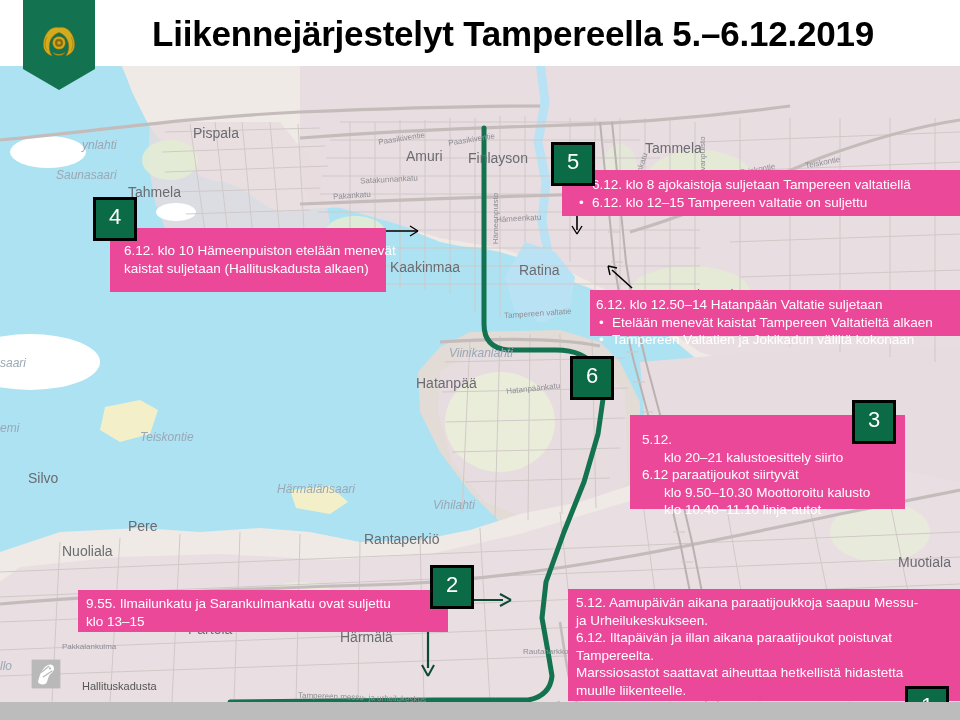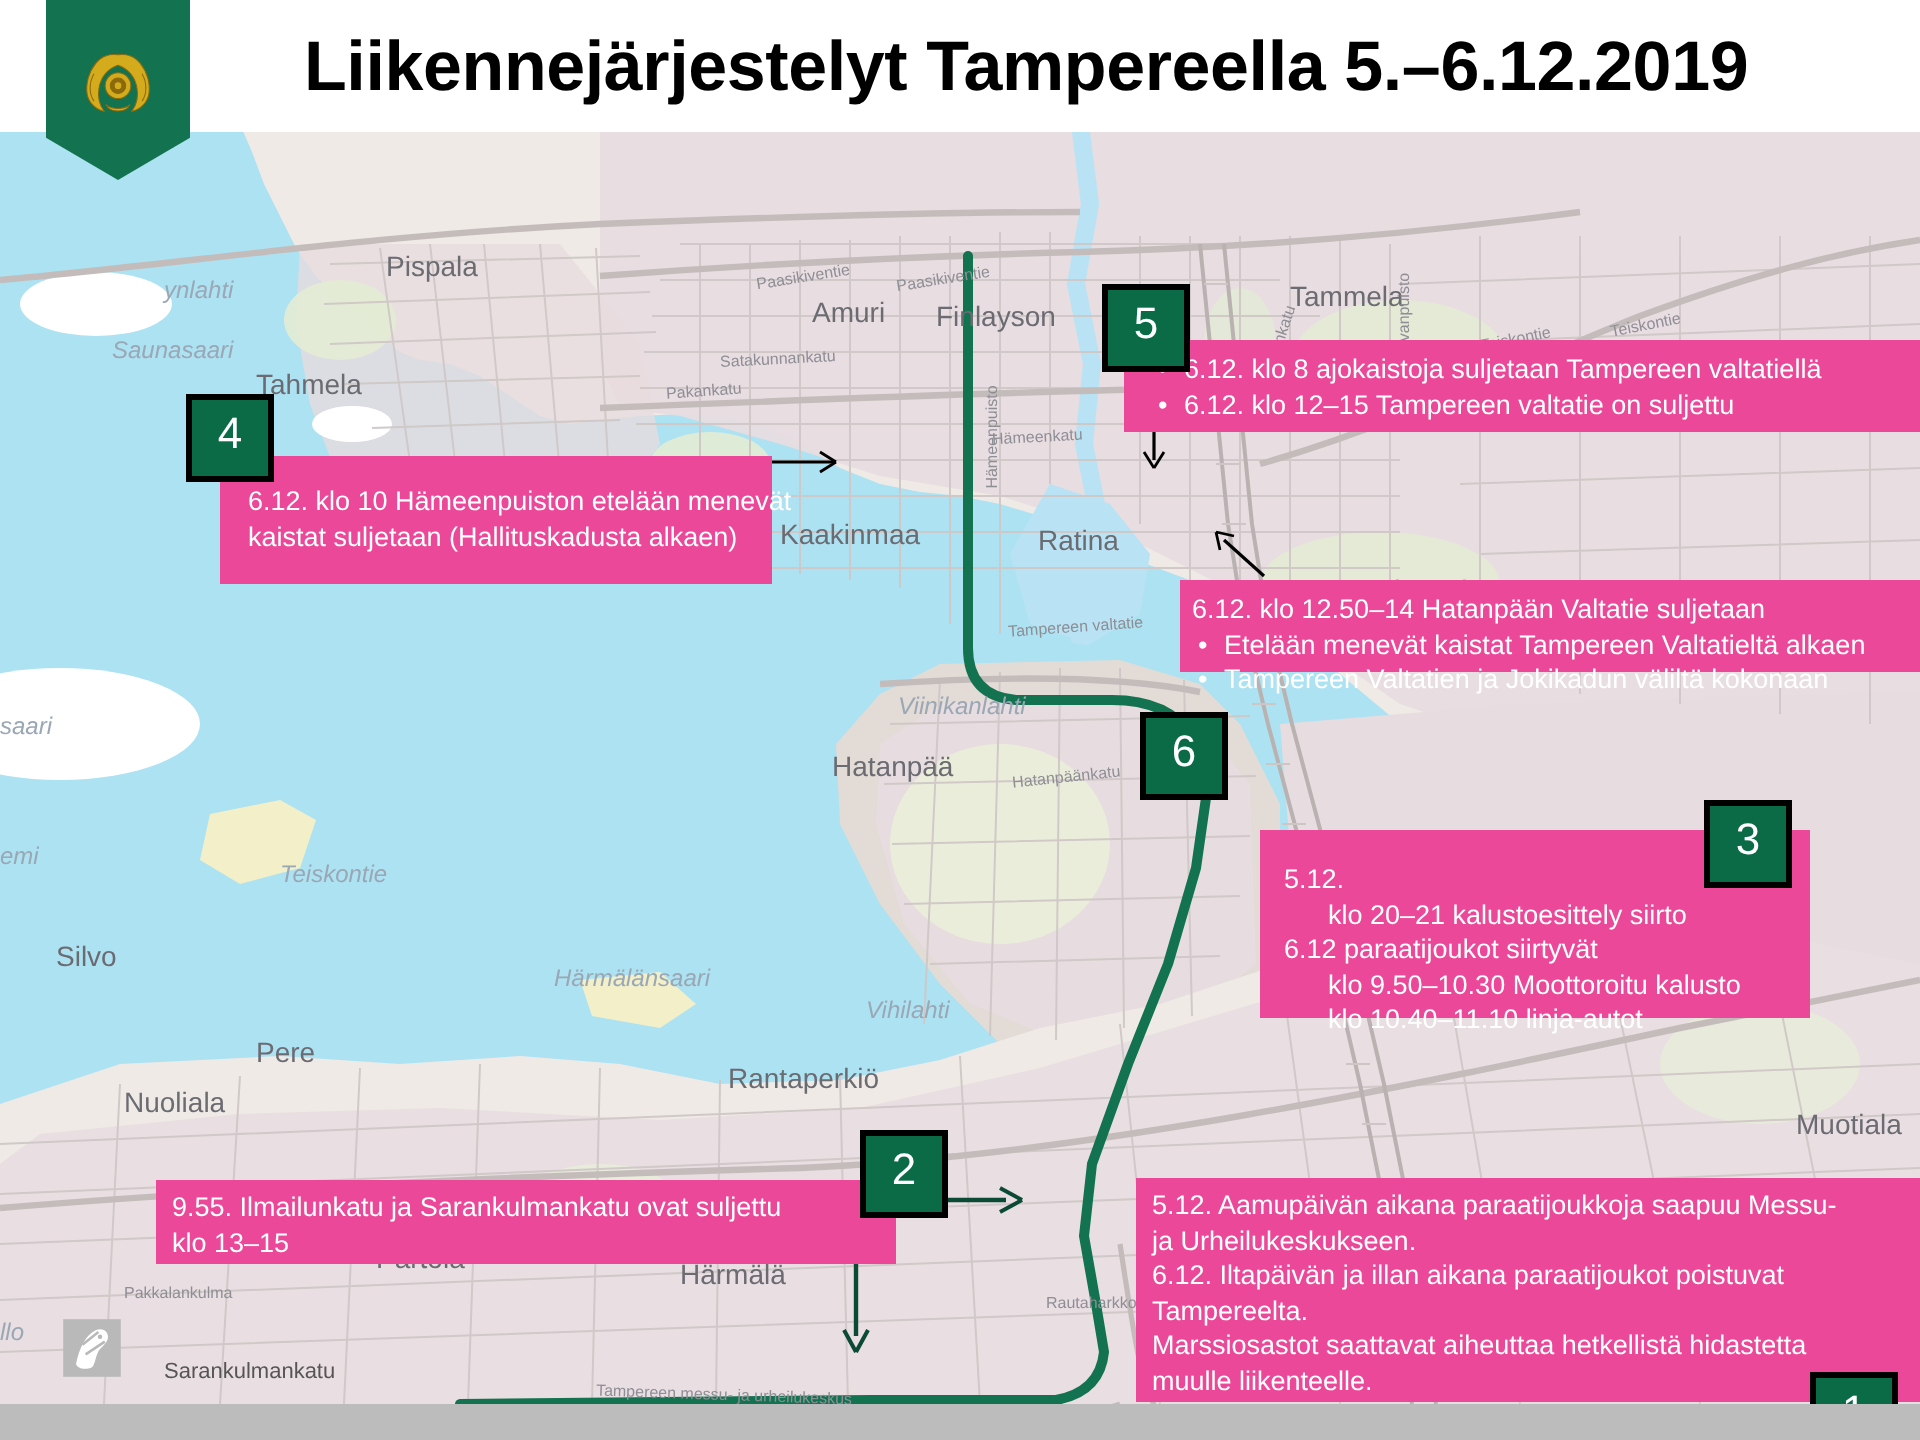--- a/index.html
+++ b/index.html
@@ -262,21 +262,21 @@
     </svg>
   </div>
 
   <svg class="footer-logo" viewBox="0 0 40 40">
     <rect x="2" y="2" width="36" height="36" fill="#b9b9b9"></rect>
     <path d="M10,30 C12,20 16,12 22,9 C26,7 30,9 30,13 C30,17 26,19 24,22
              C22,26 22,30 20,32 C16,34 11,33 10,30 Z" fill="#ffffff"></path>
     <path d="M14,18 L24,10 M16,24 L28,16" stroke="#b9b9b9" stroke-width="1.6" fill="none"></path>
     <circle cx="25" cy="13" r="1.4" fill="#b9b9b9"></circle>
   </svg>
-  <div class="footer-text">Sarankulmankatu</div>
+  <div class="footer-text">Hallituskadusta</div>
 
   <div class="infobox" id="box4" style="left:110px;top:228px;width:276px;height:64px;padding:14px 0 0 14px;">
       <div class="line">6.12. klo 10 Hämeenpuiston etelään menevät</div>
       <div class="line">kaistat suljetaan (Hallituskadusta alkaen)</div>
     </div>
   <div class="badge" style="left:93px;top:197px;">4</div>
 
   <div class="infobox" id="box5" style="left:562px;top:170px;width:398px;height:46px;padding:6px 0 0 14px;">
       <div class="line bullet">6.12. klo 8 ajokaistoja suljetaan Tampereen valtatiellä</div>
       <div class="line bullet">6.12. klo 12–15 Tampereen valtatie on suljettu</div>

